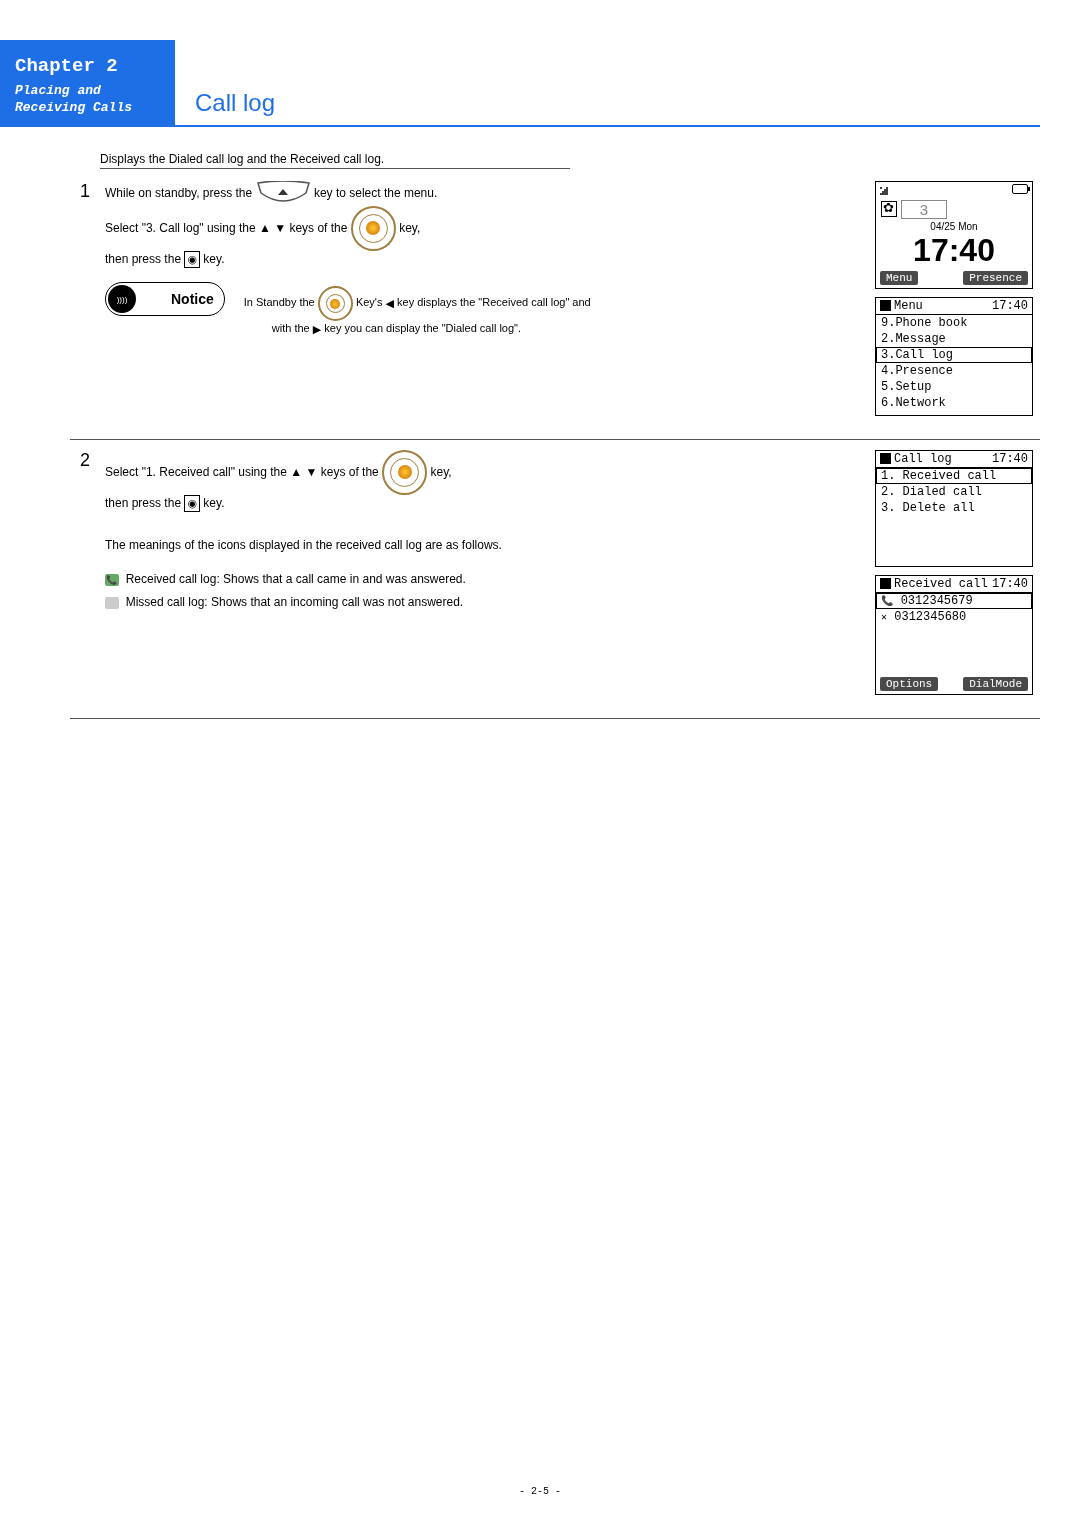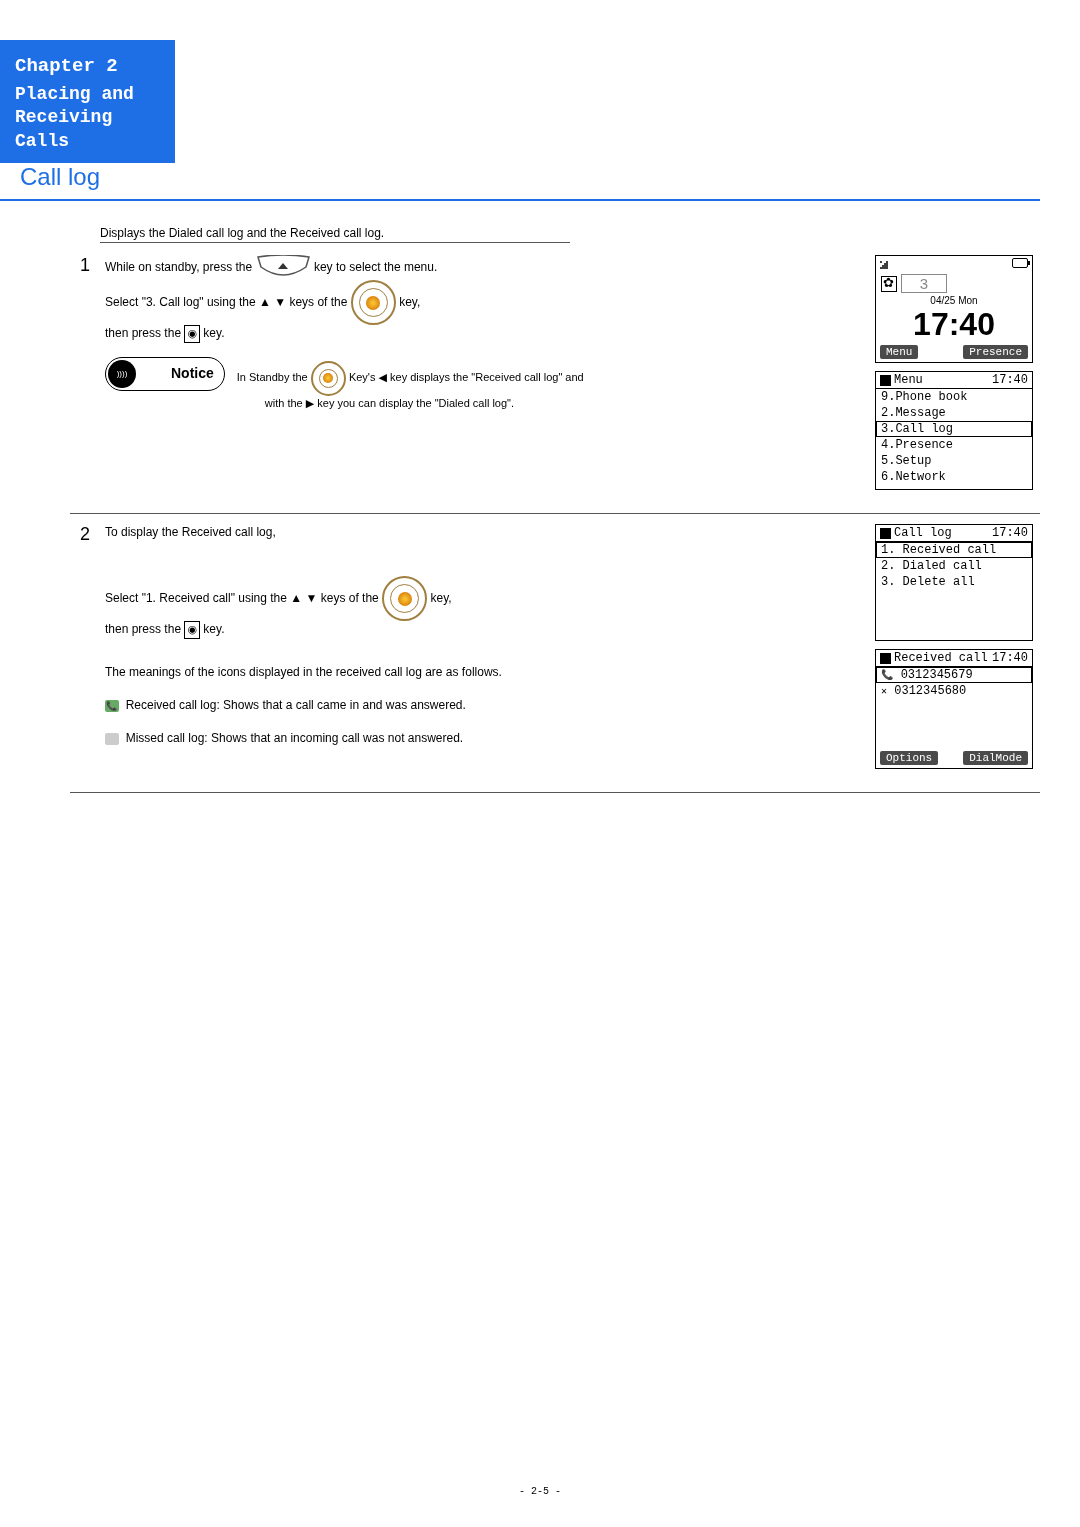--- a/index.html
+++ b/index.html
@@ -1,20 +1,20 @@
 <!DOCTYPE html>
 <html><head>
 <meta charset="utf-8">
 <style>
 * { margin:0; padding:0; box-sizing:border-box; }
 body { font-family:Arial, sans-serif; background:#fff; width:1080px; height:1527px; position:relative; font-size:13px; color:#000; }
-.header-bar { display:flex; align-items:stretch; margin:40px 40px 0 0;flex-direction:column; }
+.header-bar { display:flex; align-items:stretch; margin:40px 40px 0 0; }
 .blue-block { background:#1e6fe6; color:#fff; padding:15px 25px 10px 15px; width:175px; }
 .chapter-title { font-weight:bold; font-size:19px; margin-bottom:6px; font-family:'Courier New',monospace; }
-.subtitle { font-weight:bold; font-size:18px; line-height:1.3; font-family:'Courier New',monospace; }
+.subtitle { font-weight:bold; font-size:13px; line-height:1.3; font-family:'Courier New',monospace;font-style:italic; }
 .section-title-wrap { flex:1; border-bottom:2px solid #1e6fe6; display:flex; align-items:flex-end; padding:0 0 8px 20px; }
 .section-title { color:#1e6fe6; font-size:24px; font-weight:normal; }
 .content { padding:25px 40px 0 40px; }
 .intro { font-size:12px; margin:0 0 2px 60px; border-bottom:1px solid #555; padding-bottom:2px; width:470px; }
 .step-row { display:flex; border-bottom:1px solid #555; margin-left:30px; }
 .step-num { width:30px; font-size:18px; font-weight:normal; padding-top:10px; text-align:center; }
 .step-body { flex:1; padding:10px 15px 15px 5px; font-size:12px; line-height:1.4; }
 .screen-col { width:165px; padding:10px 0 15px 0; }
 .phone-screen { border:1px solid #000; background:#fff; width:158px; margin-bottom:8px; }
 .status-bar { display:flex; justify-content:space-between; padding:2px 4px; font-size:11px; }
@@ -87,21 +87,21 @@
       <p>
         <span>then press the</span>
         <span class="key-box">◉</span>
         <span>key.</span>
       </p>
       <div style="display:flex; align-items:flex-start; margin-top:6px;">
         <div class="notice-badge">
           <span class="notice-circle">))))</span>
           <span class="notice-text">Notice</span>
         </div>
-        <div style="margin-left:12px; padding-top:12px; font-size:11px;">
+        <div style="margin-left:19px; padding-top:12px; font-size:11px;">
           <p>
             <span>In Standby the</span>
             <span class="keypad-icon small"></span>
             <span>Key's</span>
             <span class="tri">◀</span>
             <span>key displays the "Received call log" and</span>
           </p>
           <p style="text-align:left; padding-left:28px;">
             <span>with the</span>
             <span class="tri">▶</span>
@@ -143,36 +143,35 @@
         <div class="menu-item">4.Presence</div>
         <div class="menu-item">5.Setup</div>
         <div class="menu-item" style="margin-bottom:4px;">6.Network</div>
       </div>
     </div>
   </div>
 
   <div class="step-row" style="border-bottom:1px solid #555;">
     <div class="step-num">2</div>
     <div class="step-body">
-      <p style="margin-bottom:35px;">To display the Received call log,</p>
       <p>
         <span>Select "1. Received call" using the</span>
         <span class="tri">▲</span>
         <span class="tri">▼</span>
         <span>keys of the</span>
         <span class="keypad-icon"></span>
         <span>key,</span>
       </p>
       <p style="margin-bottom:25px;">
         <span>then press the</span>
         <span class="key-box">◉</span>
         <span>key.</span>
       </p>
       <p style="margin-bottom:17px;">The meanings of the icons displayed in the received call log are as follows.</p>
-      <p style="margin-bottom:16px;"><span class="call-icon">📞</span>&nbsp;&nbsp;<span>Received call log:  Shows that a call came in and was answered.</span></p>
+      <p style="margin-bottom:6px;"><span class="call-icon">📞</span>&nbsp;&nbsp;<span>Received call log:  Shows that a call came in and was answered.</span></p>
       <p><span class="miss-icon"></span>&nbsp;&nbsp;<span>Missed call log:  Shows that an incoming call was not answered.</span></p>
     </div>
     <div class="screen-col">
 
       <div class="phone-screen">
         <div class="menu-header">
           <span><span class="square-marker"></span><span>Call log</span></span>
           <span>17:40</span>
         </div>
         <div class="menu-item sel">1. Received call</div>

